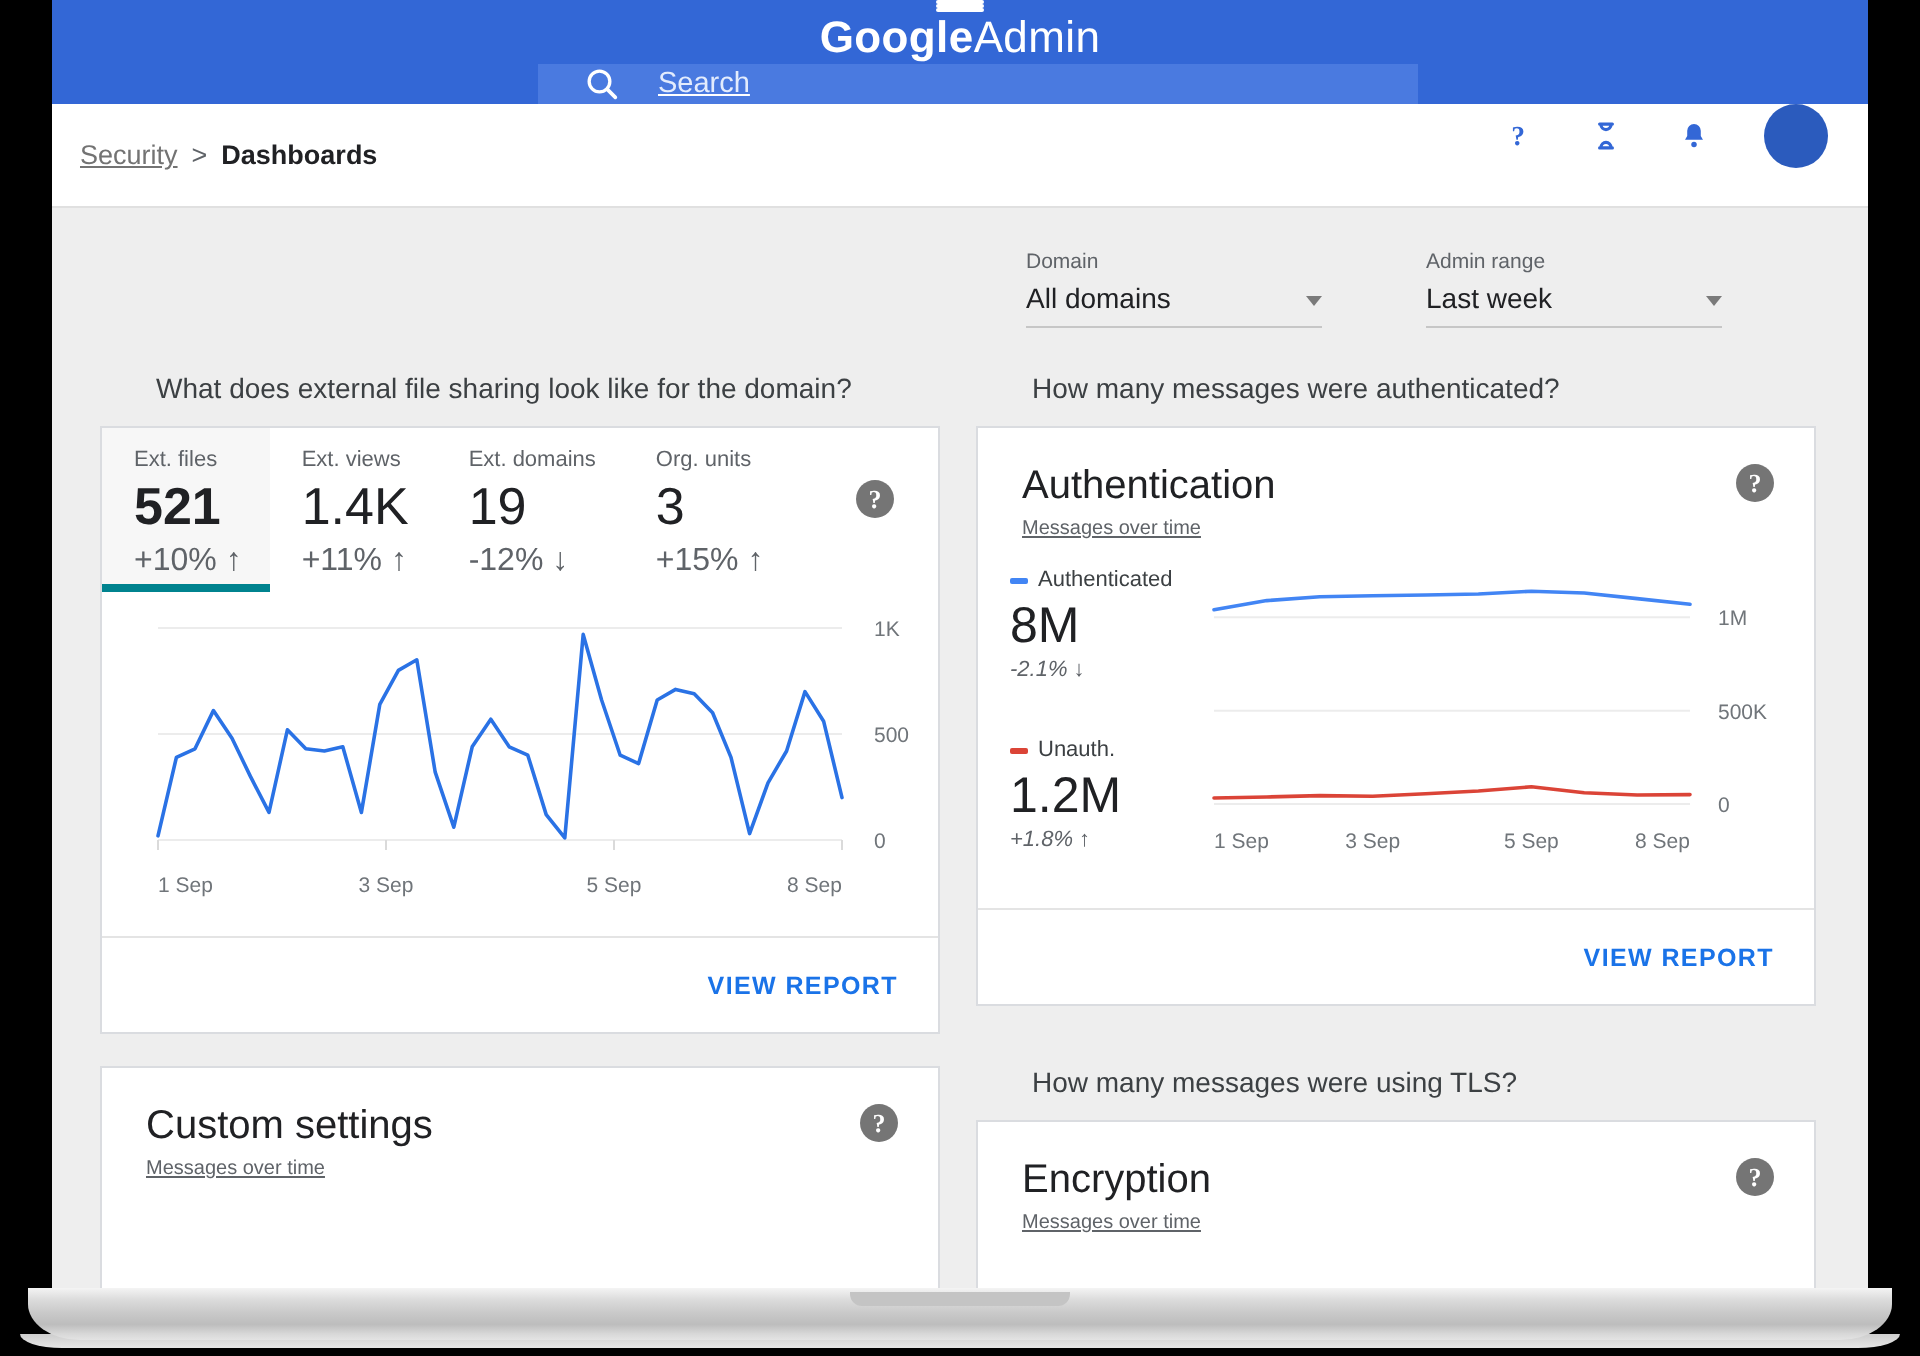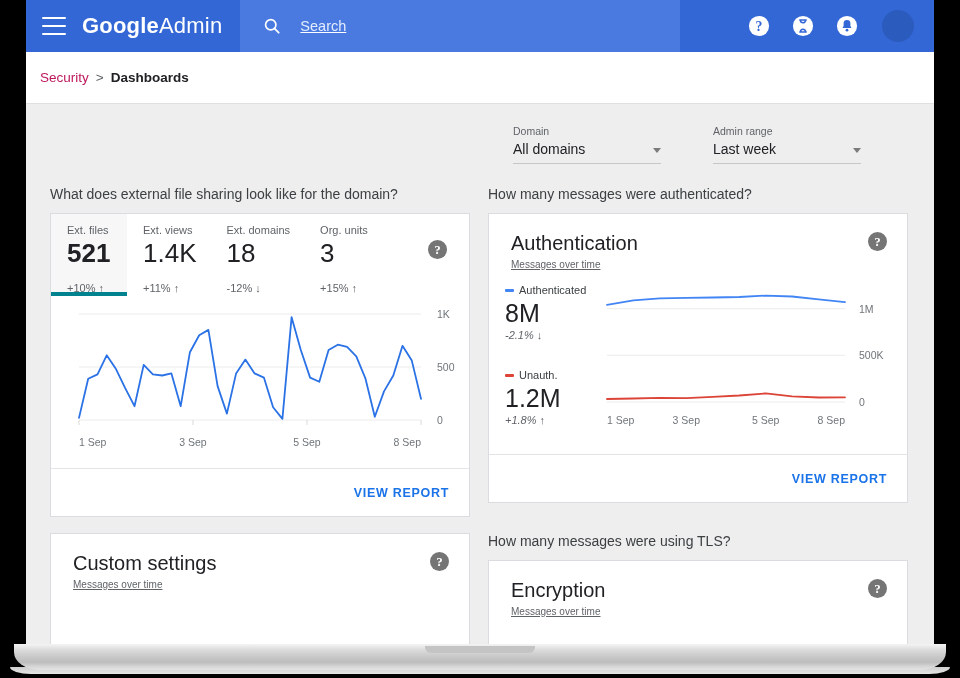--- a/index.html
+++ b/index.html
@@ -34,21 +34,21 @@
   #laptop-foot {
     position: absolute; left: 10px; bottom: 4px; width: 940px; height: 7px;
     background: linear-gradient(to bottom,#d8d8d8,#f2f2f2);
     border-bottom-left-radius: 30px 10px; border-bottom-right-radius: 30px 10px;
     opacity: .95;
   }
 
   
   #appbar {
     position: relative; height: 52px; background: #3367d6;
-    display: flex; align-items: center;
+    display: flex; align-items: center; flex-direction: column;
   }
   #hamburger {
     width: 24px; height: 18px; margin-left: 16px; margin-right: 16px;
     display: flex; flex-direction: column; justify-content: space-between; cursor: pointer;
   }
   #hamburger i { display: block; height: 2px; background: #fff; border-radius: 1px; }
 
   #brand { font-size: 22px; color: #fff; white-space: nowrap; letter-spacing: .2px; }
   #brand .g { font-weight: bold; }
   #brand .a { font-weight: 400; }
@@ -73,21 +73,21 @@
     width: 32px; height: 32px; border-radius: 50%;
     background: #2b5bbd; margin-left: 24px; cursor: pointer; flex: none;
   }
 
   
   #breadcrumb {
     height: 52px; background: #fff; display: flex; align-items: center;
     padding-left: 14px; border-bottom: 1px solid #e0e0e0;
     font-size: 13.5px;
   }
-  #breadcrumb .crumb { color: #be185d; cursor: pointer; }
+  #breadcrumb .crumb { color: #737373; cursor: pointer; text-decoration: underline; }
   #breadcrumb .sep { color: #5f6368; margin: 0 7px; }
   #breadcrumb .current { color: #202124; font-weight: bold; }
 
   
   #filters {
     background: #eeeeee; height: 68px;
     display: flex; align-items: flex-end; padding-left: 444px; padding-bottom: 8px;
   }
   .filter { width: 148px; margin-right: 9px; margin-left: 43px; }
   .filter .flabel { font-size: 10.5px; color: #5f6368; margin-bottom: 4px; }
@@ -100,37 +100,37 @@
   .caret {
     width: 0; height: 0; border-left: 4.5px solid transparent; border-right: 4.5px solid transparent;
     border-top: 5px solid #7a7a7a; margin-bottom: 4px; flex: none;
   }
 
   
   #content { background: #eeeeee; padding: 14px 22px 0 24px; }
   .row { display: flex; gap: 18px; }
   .col { width: 420px; }
 
-  .card-question { font-size: 14px; color: #3c4043; margin-bottom: 9px; height: 18px; }
+  .card-question { font-size: 14px; color: #3c4043; margin-bottom: 9px; height: 18px; margin-left: 28px; }
 
   .card {
     background: #fff; border: 1px solid #dadce0;
     display: flex; flex-direction: column;
   }
 
   
   .metric-strip { display: flex; align-items: stretch; position: relative; height: 82px; }
   .metric {
     padding: 10px 14px 0 16px; min-width: 76px; cursor: pointer; position: relative;
   }
   .metric.selected { background: #f7f7f7; }
   .metric .mlabel { font-size: 11px; color: #5f6368; white-space: nowrap; }
   .metric .mvalue { font-size: 26px; color: #202124; font-weight: 400; line-height: 1.25; margin-top: 1px; }
   .metric.selected .mvalue { font-weight: bold; }
-  .metric .mdelta { font-size: 11px; color: #5f6368; white-space: nowrap; margin-top: 12px; }
+  .metric .mdelta { font-size: 16px; color: #5f6368; white-space: nowrap; margin-top: 2px; }
   .metric .underline {
     position: absolute; left: 0; right: 0; bottom: 0; height: 4px; background: #00838f;
   }
   .help-icon {
     width: 19px; height: 19px; border-radius: 50%; background: #757575; color: #fff;
     font-size: 13px; font-weight: bold; display: flex; align-items: center;
     justify-content: center; cursor: pointer; flex: none;
     font-family: "Liberation Serif", serif;
   }
   .strip-help { margin-left: auto; margin-top: 26px; margin-right: 22px; }
@@ -259,21 +259,21 @@
               </div>
 
               <div class="metric">
                 <div class="mlabel">Ext. views</div>
                 <div class="mvalue">1.4K</div>
                 <div class="mdelta">+11% ↑</div>
               </div>
 
               <div class="metric">
                 <div class="mlabel">Ext. domains</div>
-                <div class="mvalue">18</div>
+                <div class="mvalue">19</div>
                 <div class="mdelta">-12% ↓</div>
               </div>
 
               <div class="metric">
                 <div class="mlabel">Org. units</div>
                 <div class="mvalue">3</div>
                 <div class="mdelta">+15% ↑</div>
               </div>
 
               <div class="help-icon strip-help">?</div>

